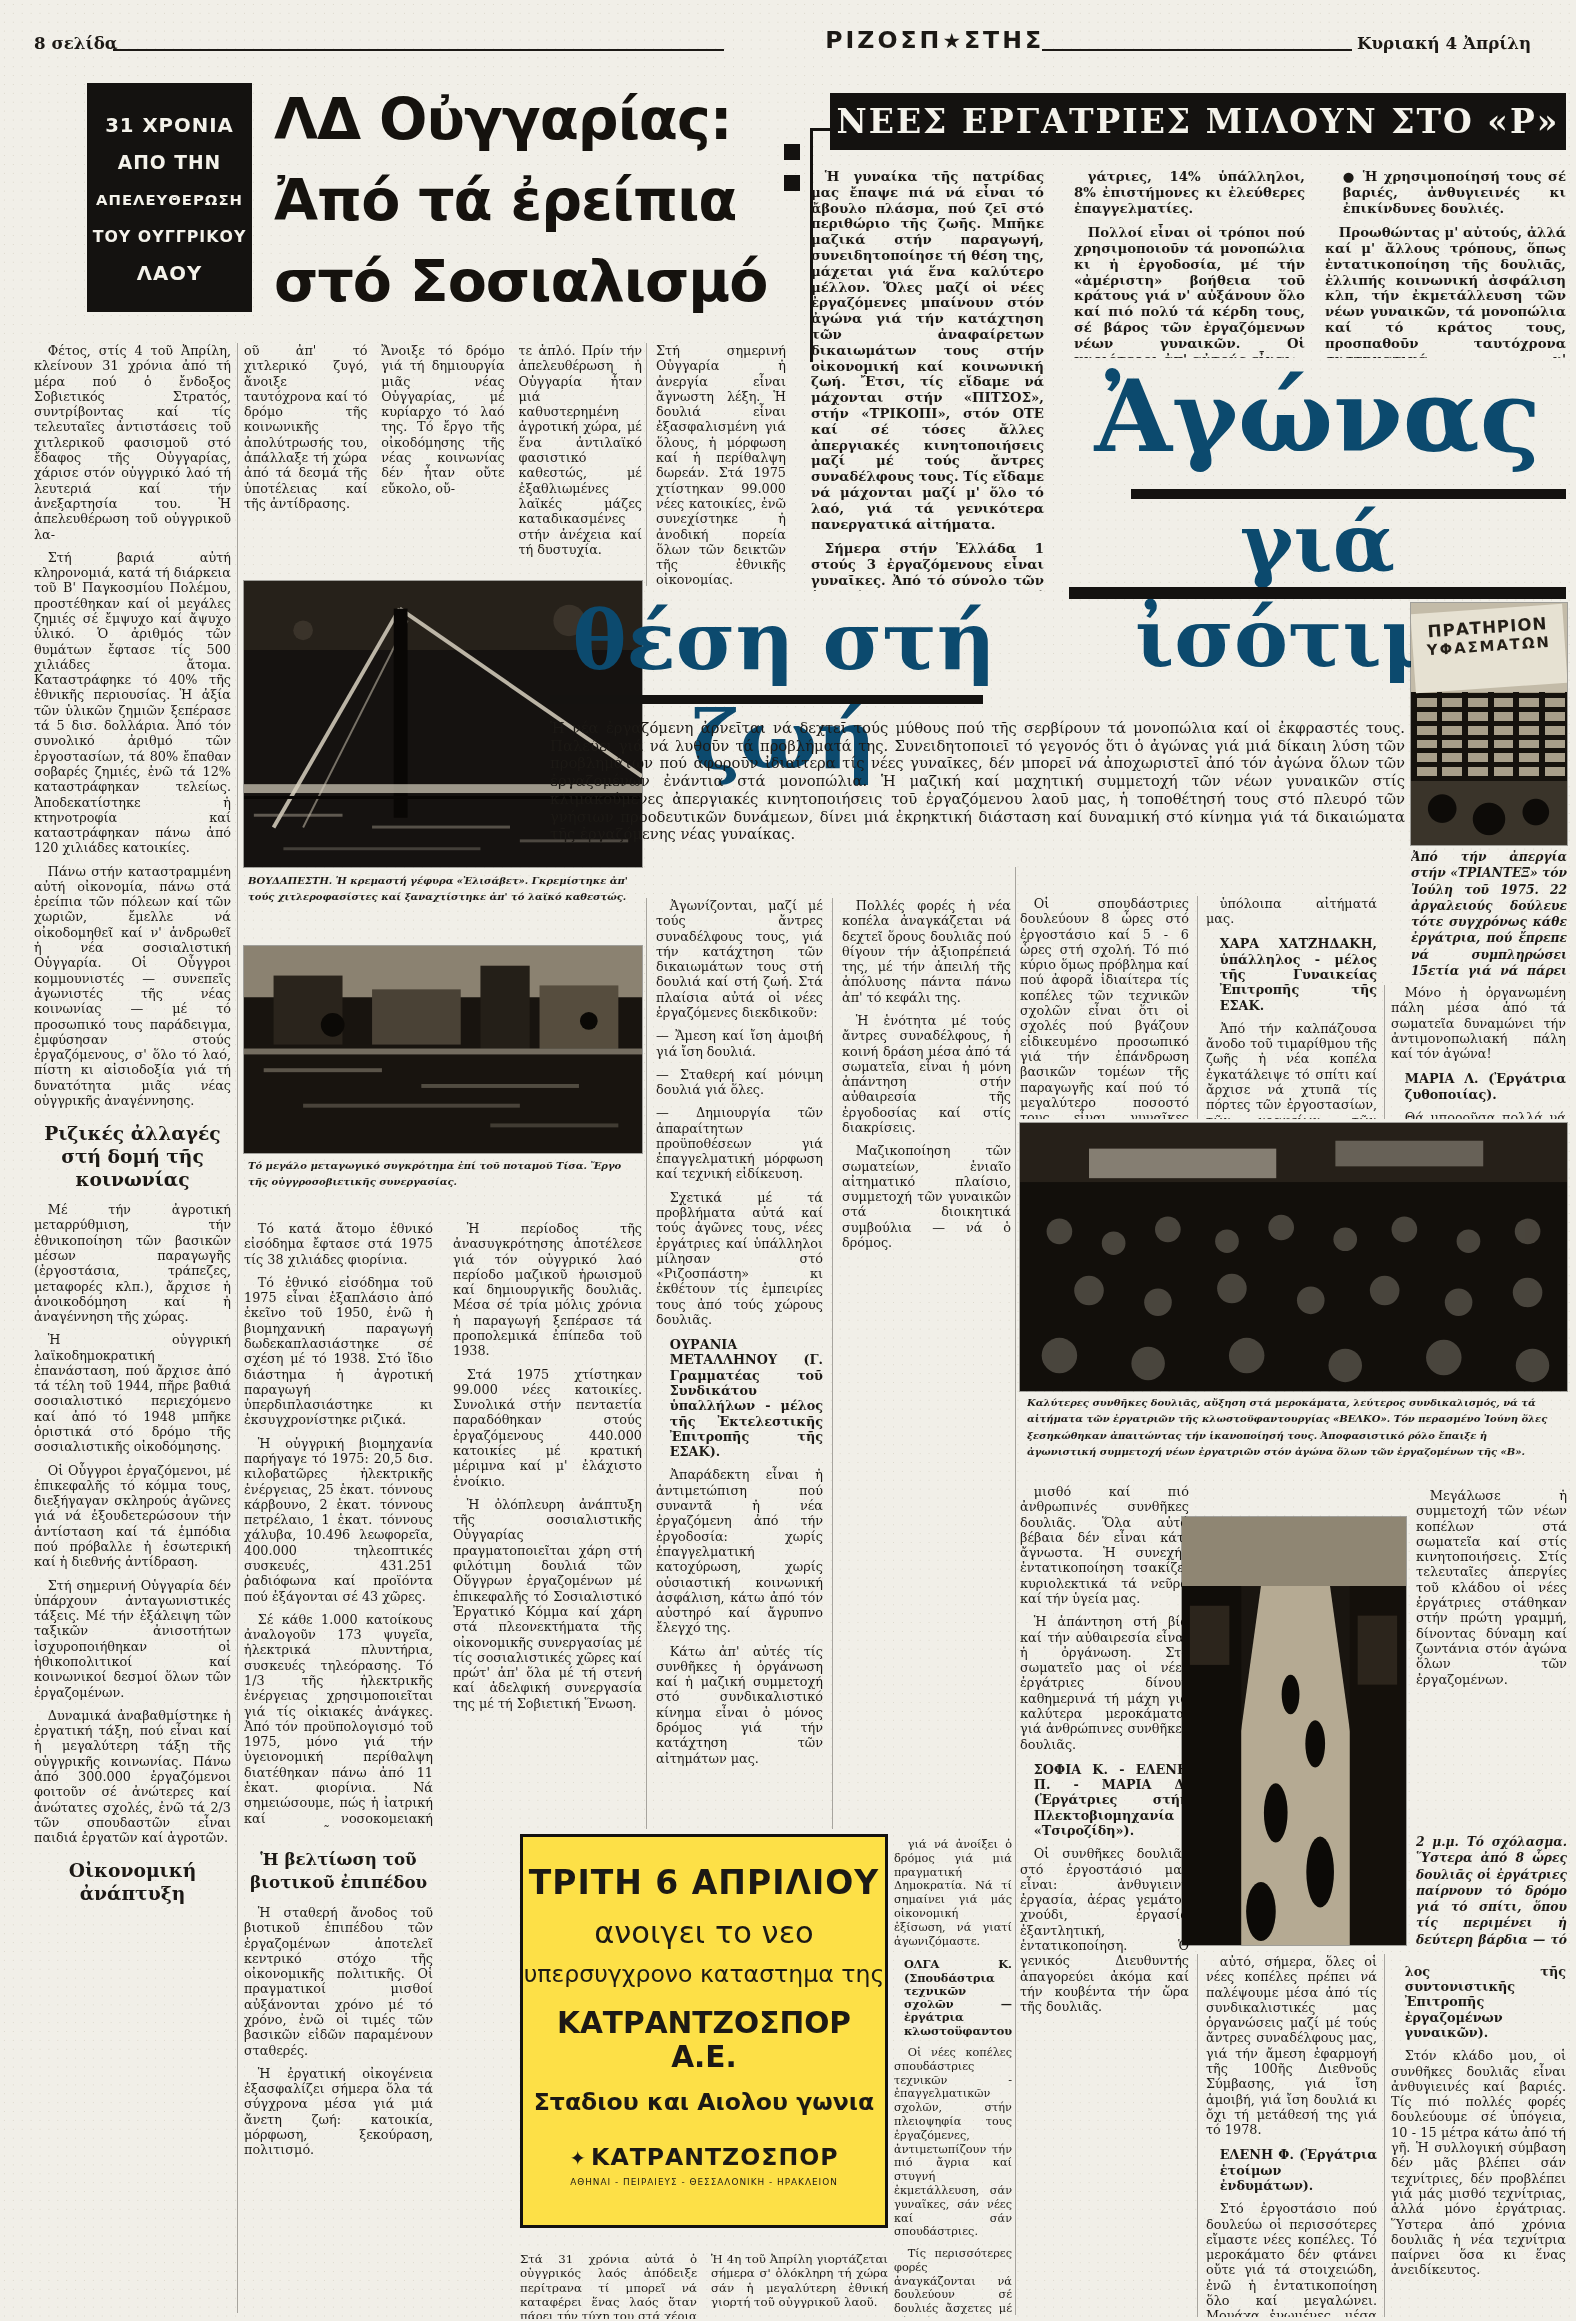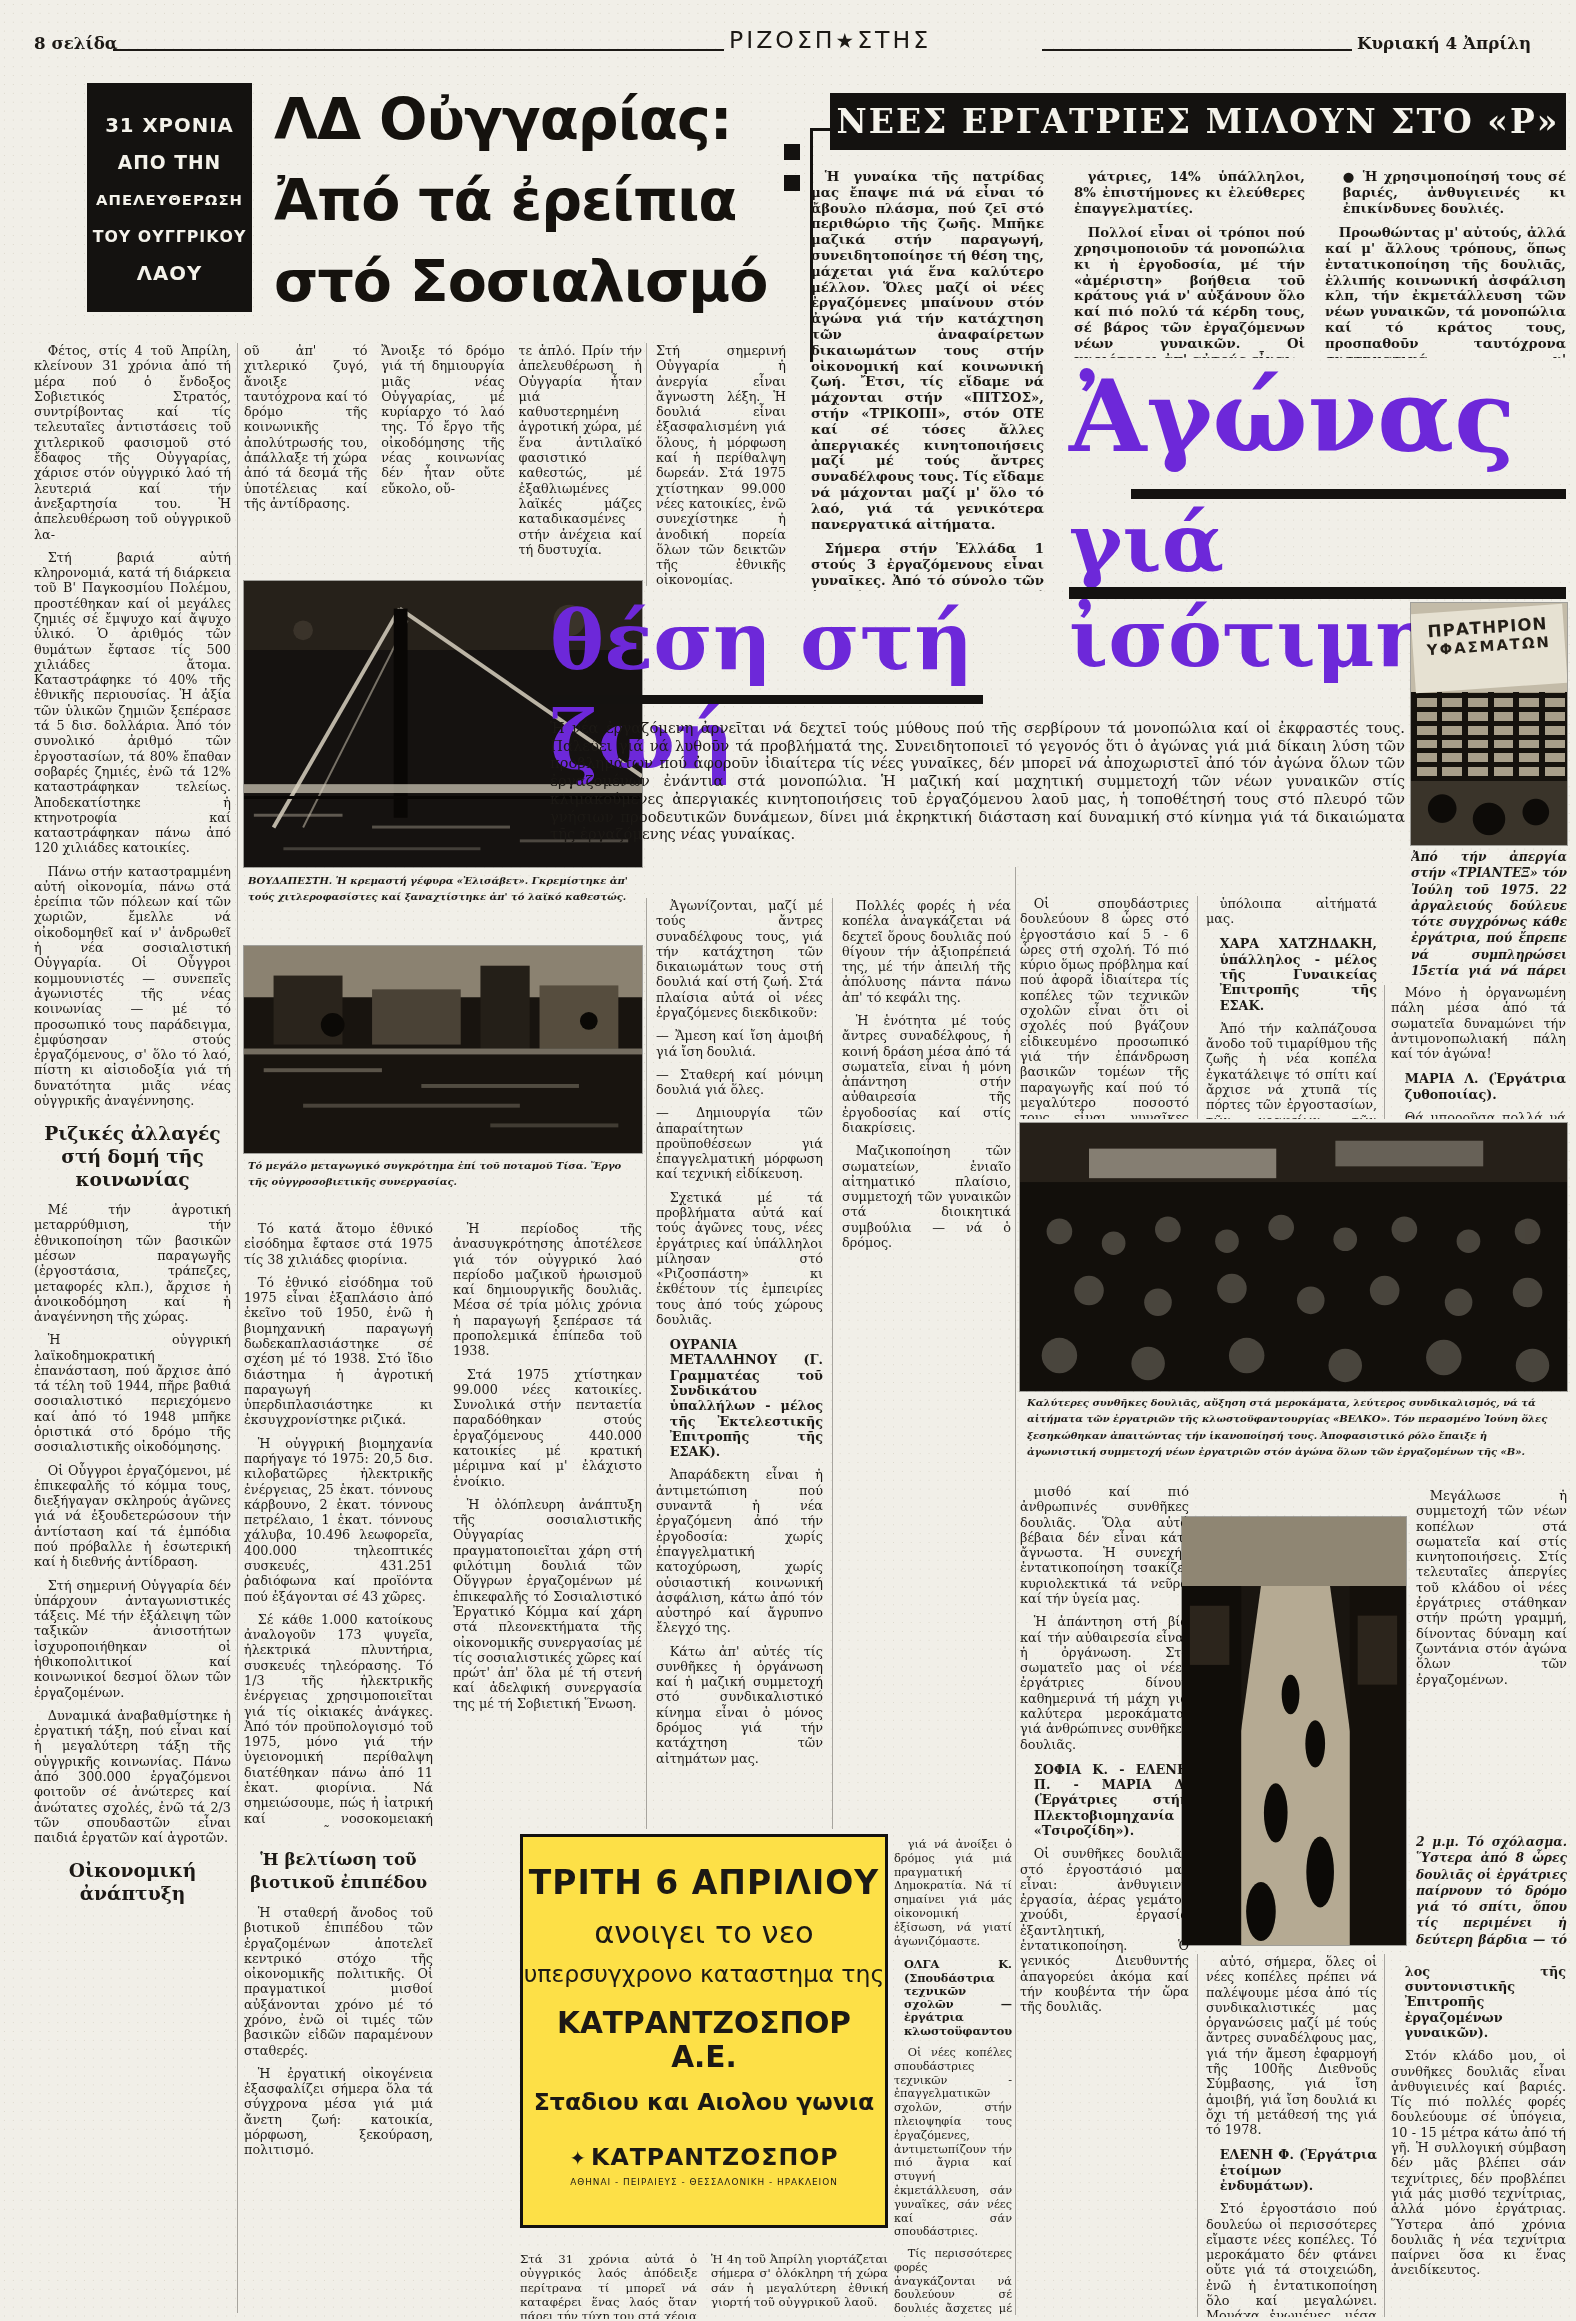--- a/index.html
+++ b/index.html
@@ -19,41 +19,41 @@
   .narrow{font-size:11.3px;line-height:13.8px}
   .subhead-serif{font-weight:bold;font-size:18.7px;line-height:22.7px;text-align:center;text-indent:0!important;margin:13.8px 0 11.8px 0!important}
   .speaker{font-weight:bold;font-size:12.8px;line-height:15.3px;text-indent:0!important;padding-left:13.8px;margin:9.9px 0 7.9px 0!important}
   .caption{font-style:italic;font-weight:bold;font-size:10px;line-height:16.3px;}
   .caption-just{text-align:justify}
   .rule-v{width:1px;background:#1c1915;opacity:.35}
   .rule-h{height:2px;background:#1c1915}
   .bar{background:#141210}
   .photo{box-shadow:0 0 0 1px #00000055}
   .headline-sans{font-weight:bold;letter-spacing:-1px;font-size:57px;line-height:81px;color:#15120e}
-  .bighead{font-weight:bold;color:#6d28d9}
+  .bighead{font-weight:bold;text-align:center;color:#0c4a6e}
   .intro-col{font-weight:bold;font-size:13.3px;line-height:15.8px;text-align:justify;overflow:hidden}
   .intro-col p{margin:0 0 8.9px 0;text-indent:13.8px}
   .intro-col .bullet{text-indent:0;padding-left:17.7px;position:relative}
   .badge{background:#141210;color:#f4f2ea;text-align:center}
   .badge div{font-weight:bold;letter-spacing:1px}
   .ad-box{border:3.9px solid #141210;background:#fde047;text-align:center;overflow:hidden}
   .shop{background:#c3bba8;overflow:hidden}
   .brick{
     background-image:
       repeating-linear-gradient(0deg,#15120d 0 4.9px, transparent 4.9px 13.8px),
       repeating-linear-gradient(90deg,#15120d 0 5.9px, transparent 5.9px 25.6px);
     background-color:#a89f8a;
   }
 </style>
 </head>
 <body>
 
 <div class="abs serif" style="left:34px;top:32.5px;font-size:16.7px;font-weight:bold">8 σελίδα</div>
 <div class="abs rule-h" style="left:113px;top:49px;width:611px"></div>
-<div class="abs sans" style="left:729px;top:25.6px;width:315px;text-align:left;font-size:23.6px;font-weight:normal;letter-spacing:3px">
+<div class="abs sans" style="left:729px;top:25.6px;width:315px;text-align:right;font-size:23.6px;font-weight:bold;letter-spacing:3px">
   <span>ΡΙΖΟΣΠ</span><span style="font-size:20.7px">★</span><span>ΣΤΗΣ</span>
 </div>
 <div class="abs rule-h" style="left:1042px;top:49px;width:310px"></div>
 <div class="abs serif" style="left:1357px;top:32.5px;font-size:16.7px;font-weight:bold">Κυριακή 4 Ἀπρίλη</div>
 
 <div class="abs badge sans" style="left:87px;top:83px;width:165px;height:229px;padding-top:23.6px;box-sizing:border-box">
   <div style="font-size:19.7px;line-height:37px">31 ΧΡΟΝΙΑ</div>
   <div style="font-size:18.7px;line-height:37px">ΑΠΟ ΤΗΝ</div>
   <div style="font-size:14.8px;line-height:37px">ΑΠΕΛΕΥΘΕΡΩΣΗ</div>
   <div style="font-size:15.8px;line-height:37px">ΤΟΥ ΟΥΓΓΡΙΚΟΥ</div>

